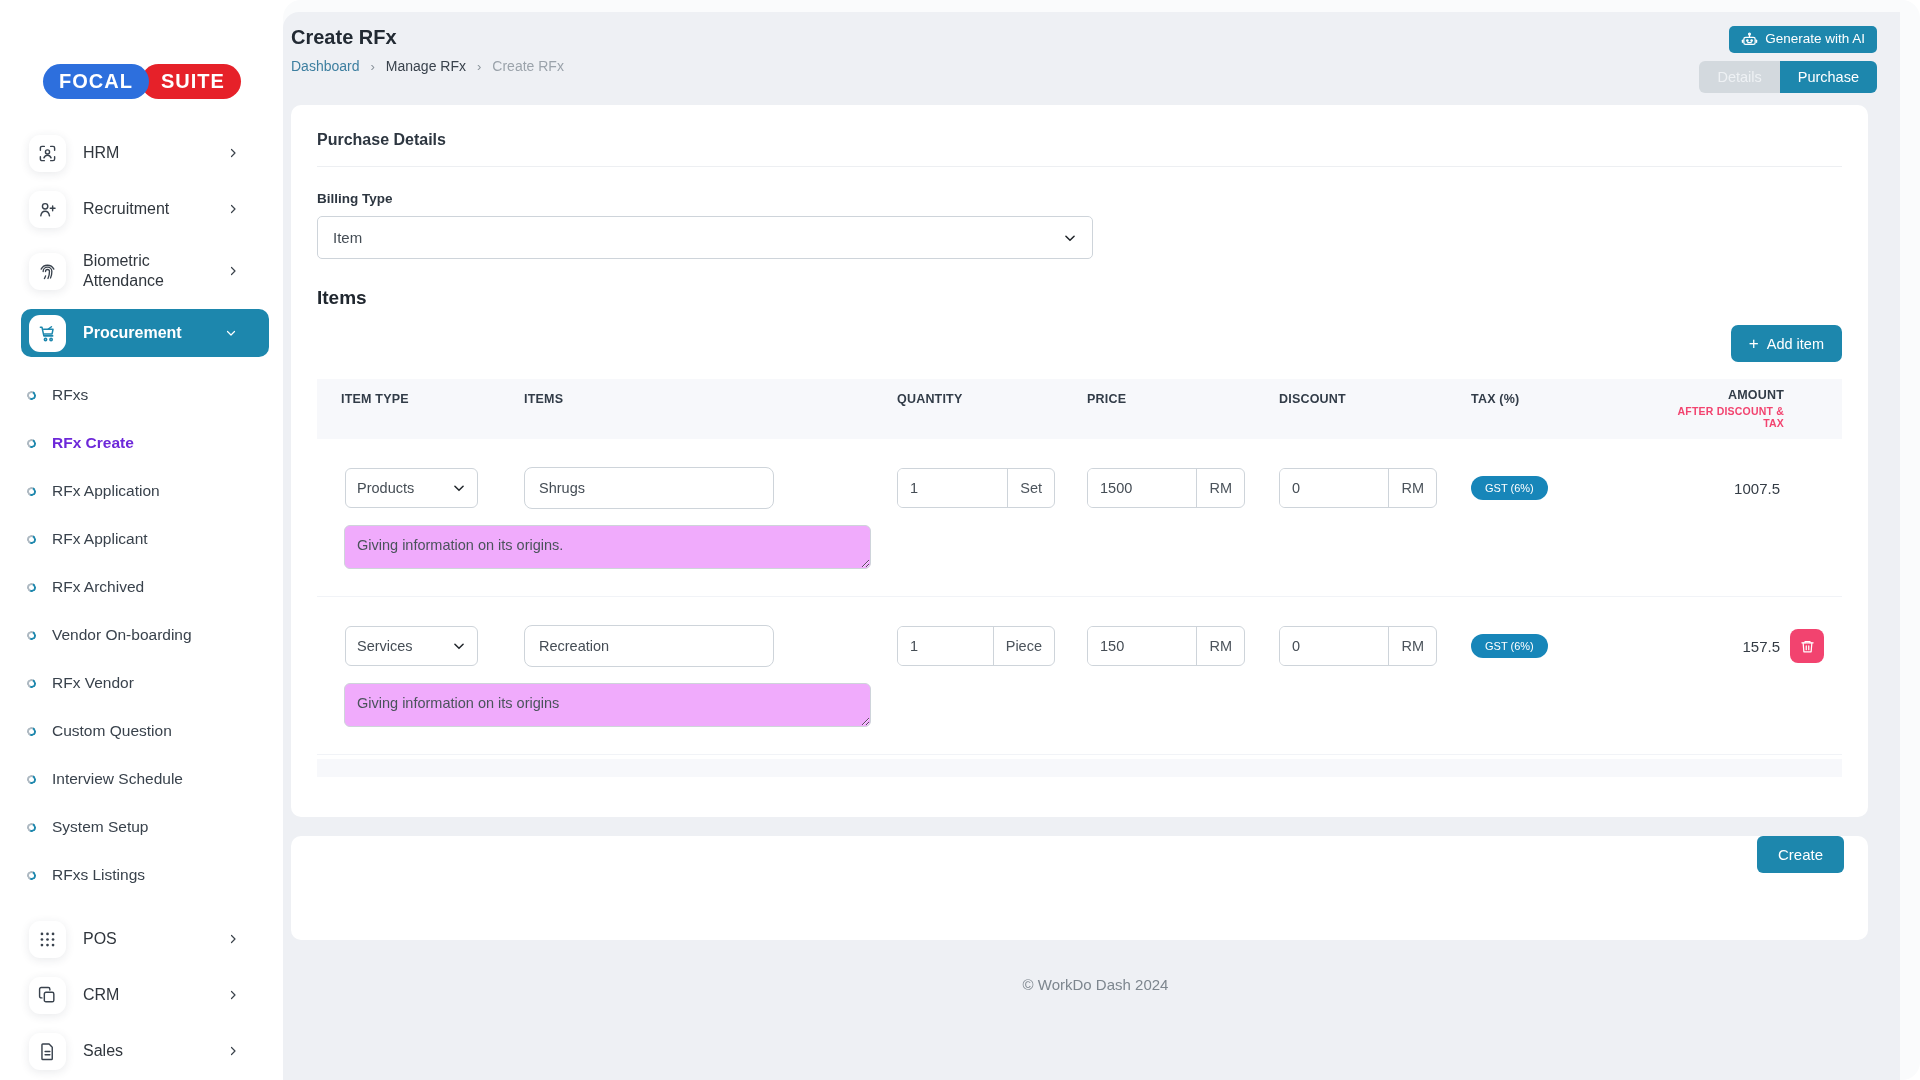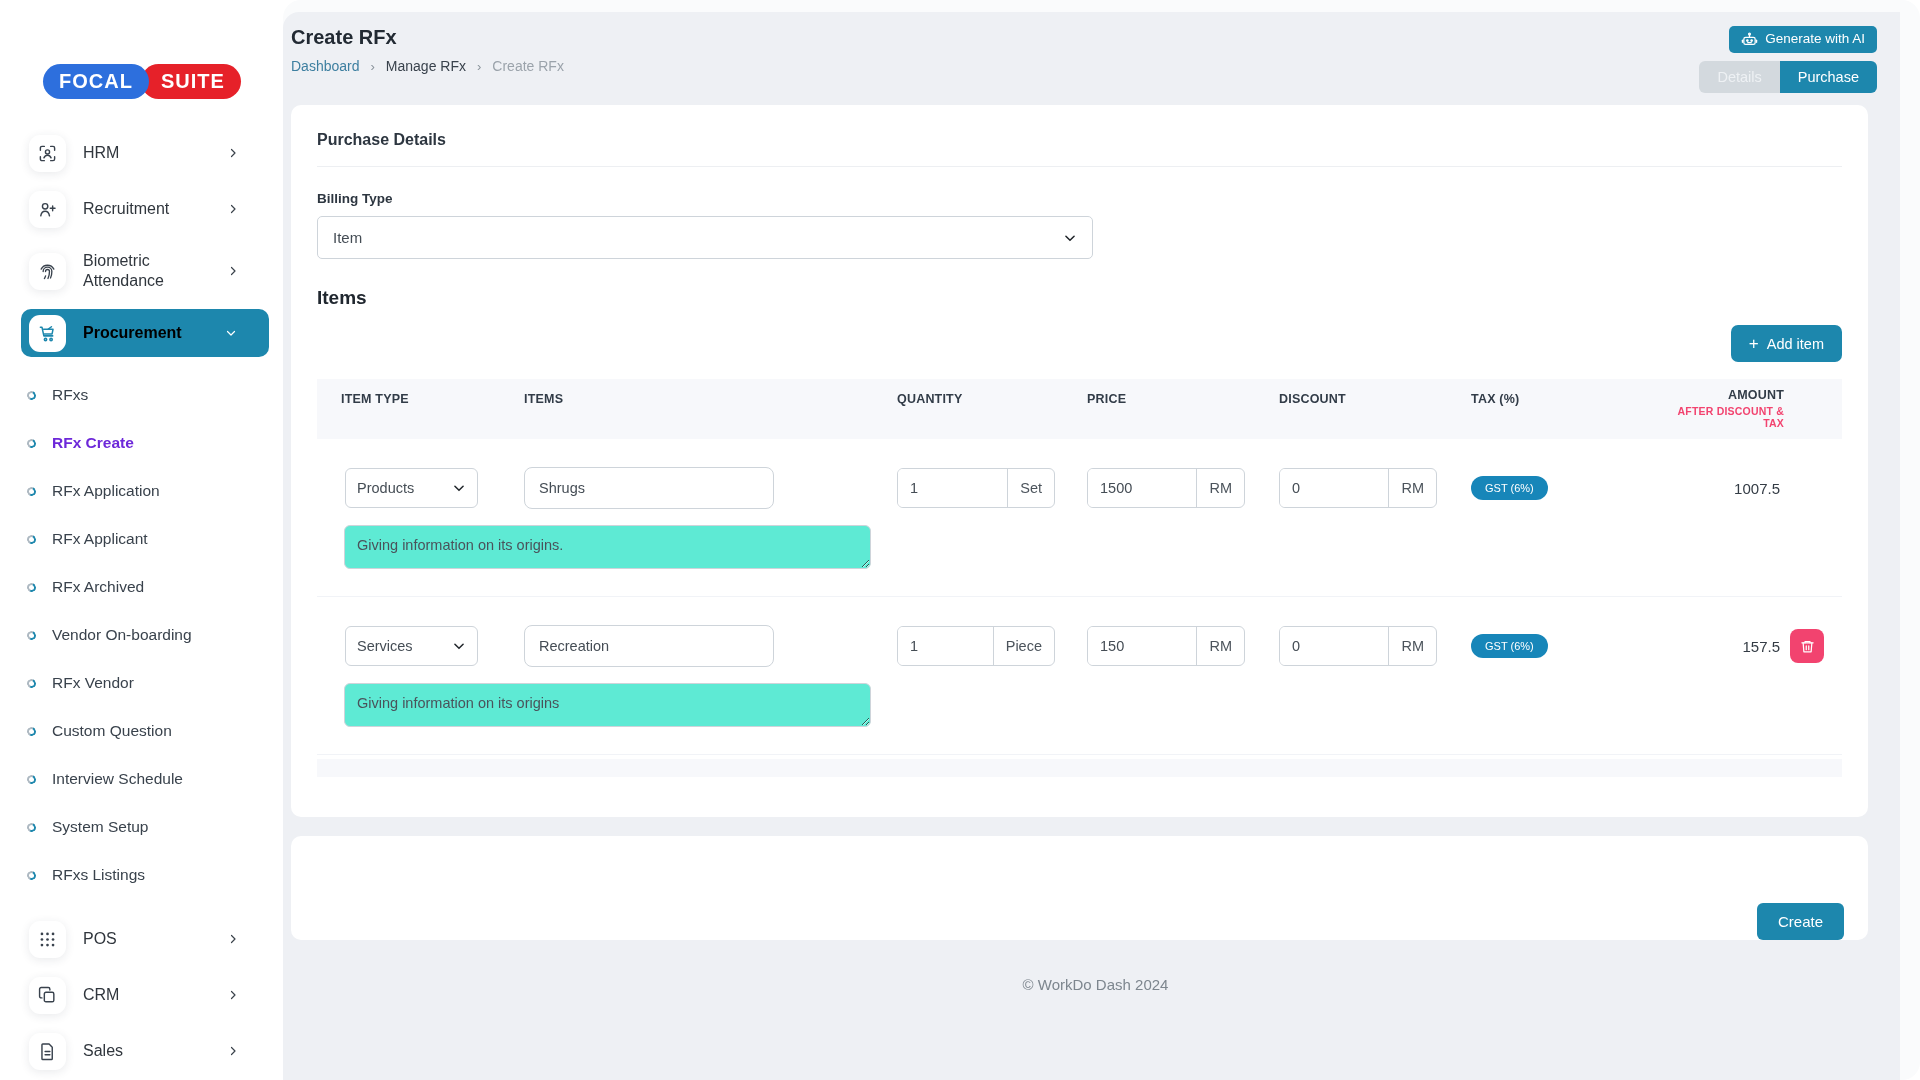--- a/index.html
+++ b/index.html
@@ -18,21 +18,21 @@
   .nav { margin-top:26px; }
   .nav-item { position:relative; display:flex; align-items:center; padding-left:22px; min-height:56px; cursor:pointer; }
   .icon-box { width:37px; height:37px; border-radius:11px; background:#fff; box-shadow:0 2px 10px rgba(40,50,70,.10); display:flex; align-items:center; justify-content:center; color:#39424d; flex-shrink:0; }
   .icon-box svg { width:19px; height:19px; }
   .nav-label { margin-left:17px; font-size:16px; color:#30363d; font-weight:500; line-height:1.25; padding-right:60px; }
   .nav-chevron { position:absolute; right:44px; color:#3a424b; display:flex; }
   .nav-chevron svg { width:12px; height:12px; }
 
   .nav-item.active { background:#1d87ad; border-radius:10px; margin:4px 14px; min-height:48px; padding-left:8px; }
   .nav-item.active .icon-box { color:#1d87ad; box-shadow:none; }
-  .nav-item.active .nav-label { color:#000000; font-weight:700; }
+  .nav-item.active .nav-label { color:#ffffff; font-weight:700; }
   .nav-item.active .nav-chevron { color:#fff; right:32px; }
 
   .sub-list { margin:14px 0 12px; }
   .sub-item { display:flex; align-items:center; padding-left:20px; height:48px; cursor:pointer; }
   .bullet { width:9px; height:9px; border-radius:50%; border:2px solid #aeb9c2; border-right-color:#1d87ad; border-bottom-color:#1d87ad; transform:rotate(-20deg); margin-right:16px; flex-shrink:0; }
   .sub-label { font-size:15.5px; color:#39424c; }
   .sub-item.active .sub-label { color:#6d28d9; font-weight:700; }
 
   
   .main { flex:1; position:relative; background:#fafbfc;border-radius:18px; }
@@ -83,25 +83,25 @@
   .txt-input { width:250px; height:42px; border:1px solid #ced4da; border-radius:8px; padding:0 14px; font-family:inherit; font-size:14.5px; color:#454d55; background:#fff; }
   .group-input { width:158px; height:40px; border:1px solid #ced4da; border-radius:6px; display:flex; overflow:hidden; background:#fff; }
   .group-input input { flex:1; min-width:0; border:none; outline:none; padding:0 12px; font-family:inherit; font-size:14.5px; color:#454d55; }
   .group-suffix { display:flex; align-items:center; justify-content:center; border-left:1px solid #ced4da; padding:0 12px; font-size:14.5px; color:#4c545c; white-space:nowrap; }
   .tax-badge { display:inline-block; background:#1786b9; color:#fff; font-size:11px; padding:6px 14px; border-radius:13px; }
   .amount-cell { text-align:right; padding-right:10px; font-size:15px; color:#343c45; }
   .btn-delete { width:34px; height:34px; border:none; border-radius:8px; background:#f2436f; color:#fff; display:flex; align-items:center; justify-content:center; cursor:pointer; }
   .btn-delete svg { width:15px; height:15px; }
 
   .desc-row { padding:16px 0 27px; }
-  .desc-area { grid-column:1 / 3; margin-left:27px; width:527px; height:44px; border:1px solid #ced4da; border-radius:6px; padding:11px 12px; font-family:inherit; font-size:14.5px; color:#4a535b; resize:both; background:#5eead4; }
+  .desc-area { grid-column:1 / 3; margin-left:27px; width:527px; height:44px; border:1px solid #ced4da; border-radius:6px; padding:11px 12px; font-family:inherit; font-size:14.5px; color:#4a535b; resize:both; background:#f0abfc; }
 
   .tbl-foot { height:18px; background:#f7f8fb; margin-top:4px; }
 
-  .card-actions { height:104px; margin-top:19px; display:flex; align-items:flex-end; justify-content:flex-end; padding-right:24px; }
+  .card-actions { height:104px; margin-top:19px; display:flex; align-items:flex-start; justify-content:flex-end; padding-right:24px; }
   .btn-create { background:#1d87ad; color:#fff; border:none; font-family:inherit; font-size:15px; padding:10px 21px; border-radius:6px; cursor:pointer; }
 
   .page-footer { margin:36px 0 0 8px; font-size:15px; color:#7d868e;text-align:center; }
 </style>
 </head>
 <body>
 
 <div class="app">
 
   <aside class="sidebar">

